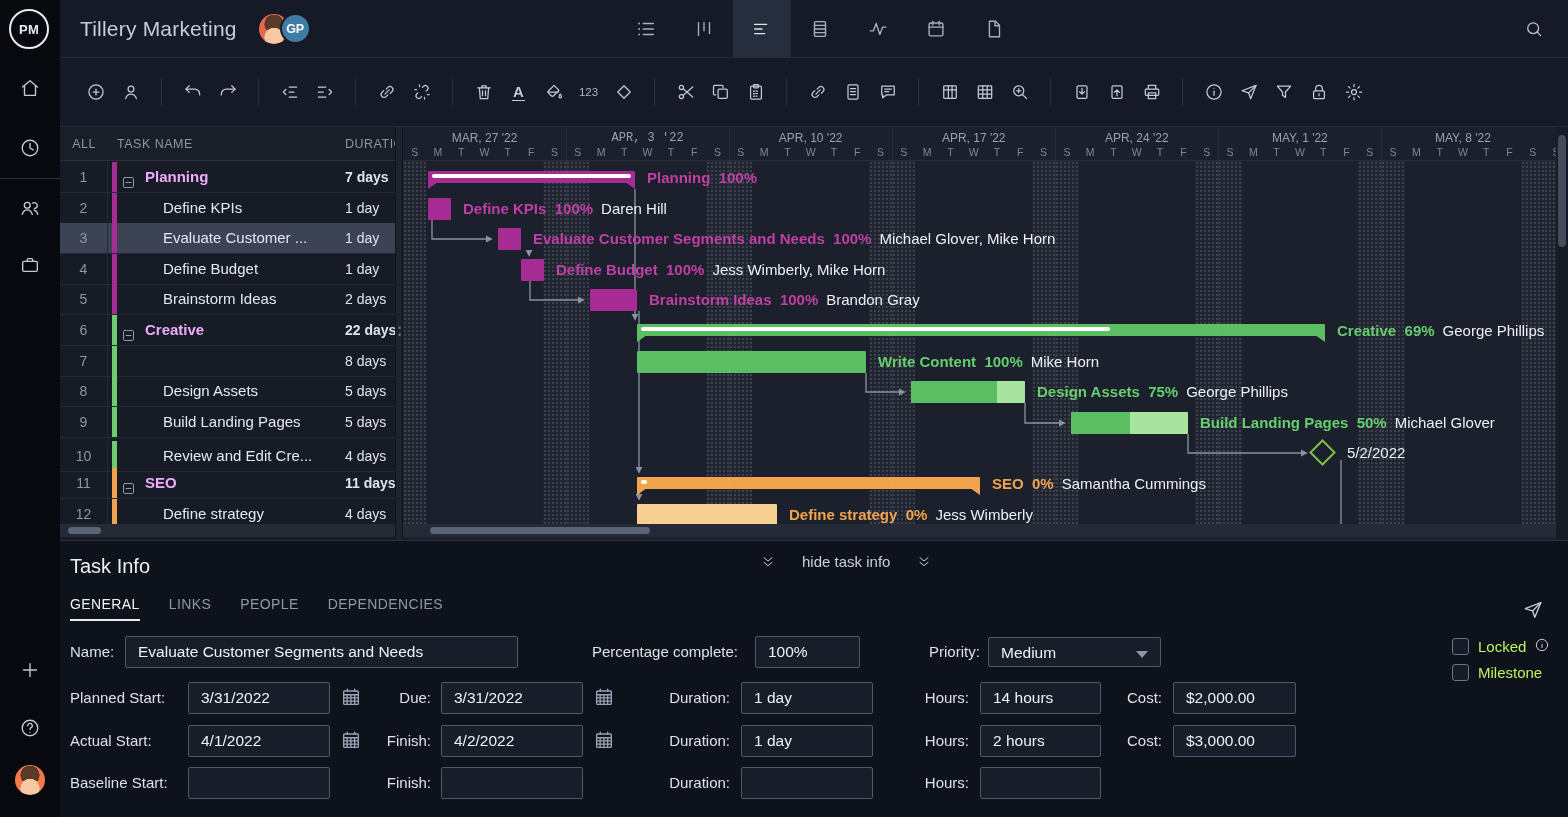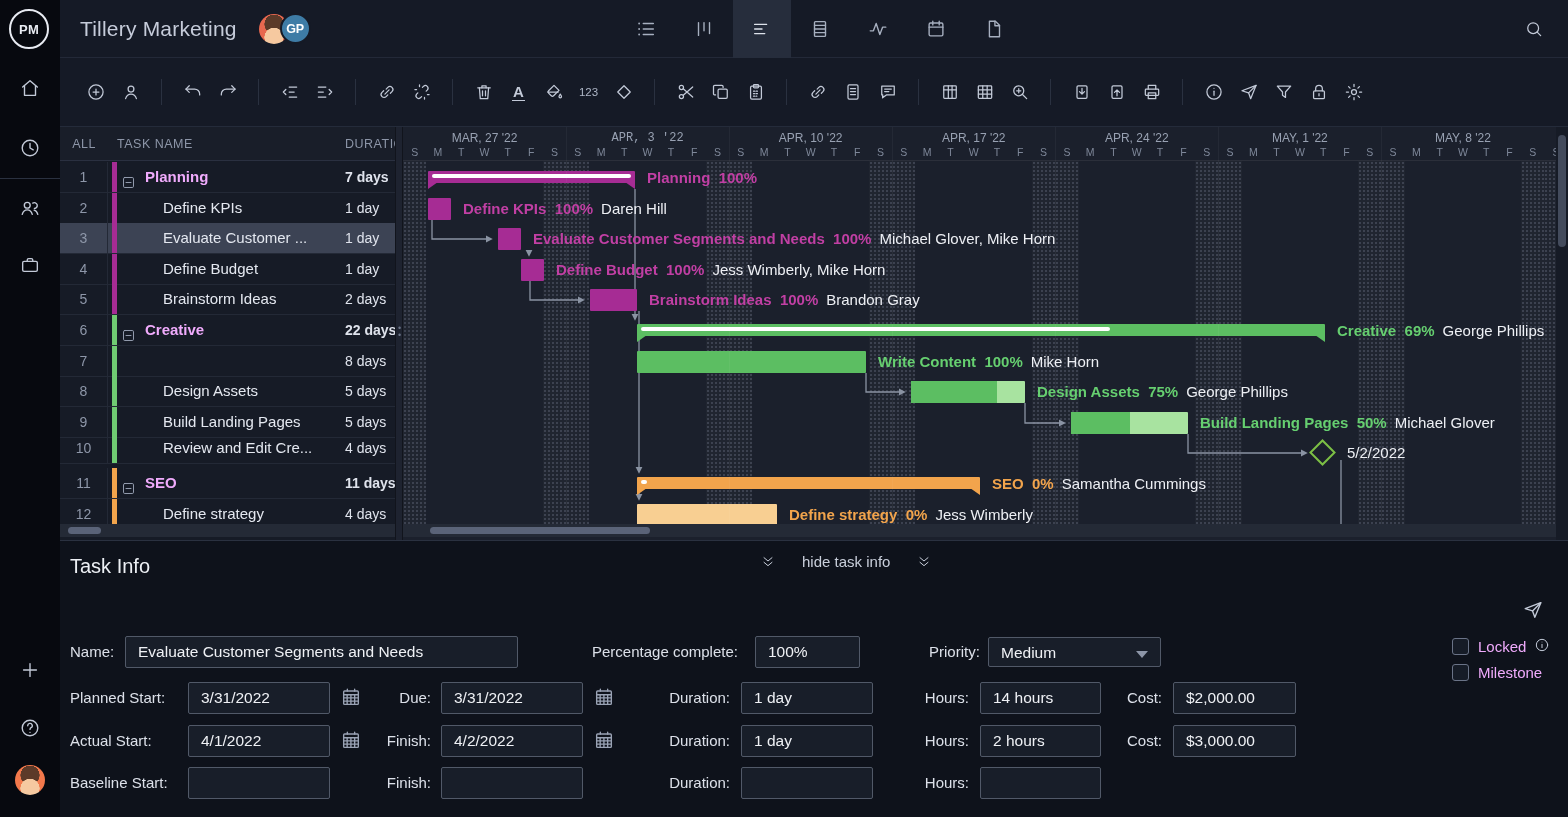--- a/index.html
+++ b/index.html
@@ -126,21 +126,21 @@
 
   .ti-label { position:absolute; font-size:15px; color:#DCE0E9; line-height:32px; white-space:nowrap; }
   .inp { position:absolute; height:32px; background:#181E29; border:1px solid #515968; border-radius:2px;
     font-size:15.5px; color:#EFF1F5; line-height:30px; padding:0 12px; white-space:nowrap; overflow:hidden; }
   .cal-btn { position:absolute; width:24px; height:24px; color:#9AA3B5; cursor:pointer; top:4px; }
   .select { cursor:pointer; }
   .select::after { content:""; position:absolute; right:12px; top:13px; border-left:6px solid rgba(0,0,0,0);
     border-right:6px solid rgba(0,0,0,0); border-top:7px solid #8D96A8; }
   .cb { position:absolute; width:17px; height:17px; border:1px solid #6A7387; background:#161C27;
     border-radius:3px; cursor:pointer; }
-  .cb-label { position:absolute; font-size:15px; color:#f0abfc; }
+  .cb-label { position:absolute; font-size:15px; color:#bef264; }
 </style>
 </head>
 <body>
 
 <div id="sidebar">
   <div id="logo">PM</div>
   <div id="sidebar-top"></div>
   <div id="sidebar-bottom"></div>
   <div class="side-btn" style="top:758px">
     <span class="side-avatar"></span>
@@ -524,21 +524,21 @@
       </div>
       <div class="g-row" style="top: 279.8px;">
         <span class="g-num">9</span>
         <span class="g-strip strip-green"></span>
         <span class="g-name">
           <span class="pad-child"></span>
           <span>Build Landing Pages</span>
         </span>
         <span class="g-dur">5 days</span>
       </div>
-      <div class="g-row" style="top: 306px;">
+      <div class="g-row" style="top: 314px;">
         <span class="g-num">10</span>
         <span class="g-strip strip-green"></span>
         <span class="g-name">
           <span class="pad-child"></span>
           <span>Review and Edit Cre...</span>
         </span>
         <span class="g-dur">4 days</span>
       </div>
       <div class="g-row" style="top: 341px;">
         <span class="g-num">11</span>
@@ -733,20 +733,26 @@
     <svg class="ic ic16" viewBox="0 0 24 24">
         <path d="M6 5.5l6 5 6-5"></path>
         <path d="M6 12.5l6 5 6-5"></path>
       </svg>
     <span>hide task info</span>
     <svg class="ic ic16" viewBox="0 0 24 24">
         <path d="M6 5.5l6 5 6-5"></path>
         <path d="M6 12.5l6 5 6-5"></path>
       </svg>
   </div>
+  <div id="ti-tabs">
+      <span class="ti-tab active">GENERAL</span>
+      <span class="ti-tab">LINKS</span>
+      <span class="ti-tab">PEOPLE</span>
+      <span class="ti-tab">DEPENDENCIES</span>
+    </div>
   <div id="ti-send">
     <svg class="ic ic22" viewBox="0 0 24 24">
         <path d="M3.5 10.5L20.5 4l-6.5 16-2.5-7z"></path>
         <path d="M11.5 13L20.5 4"></path>
       </svg>
   </div>
 
   <span class="ti-label" style="left:10px;top:95px">Name:</span>
   <div class="inp" style="left:65px;top:95px;width:393px">Evaluate Customer Segments and Needs</div>
   <span class="ti-label" style="left:532px;top:95px">Percentage complete:</span>

